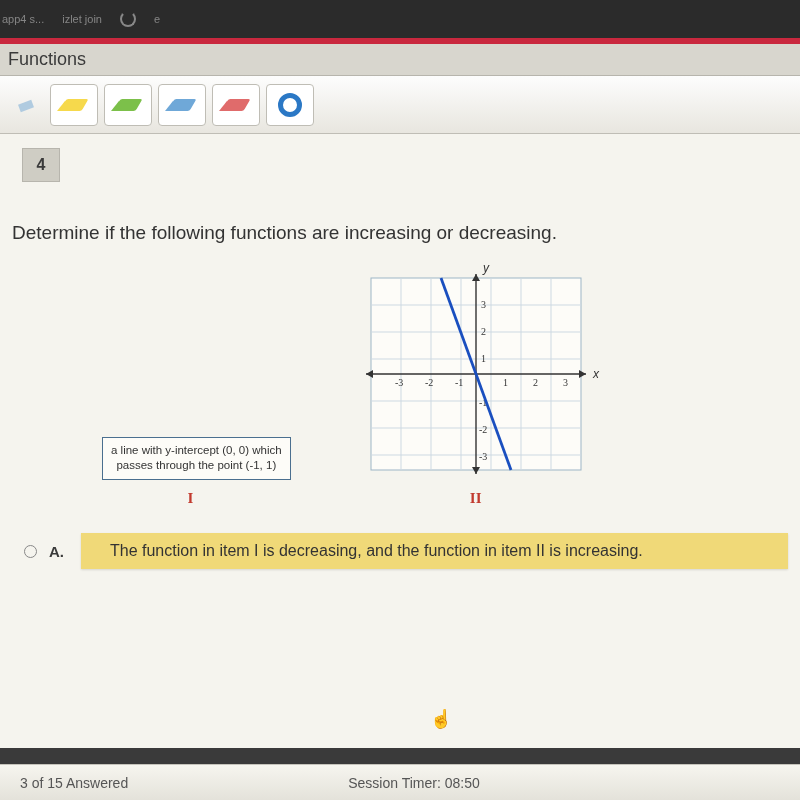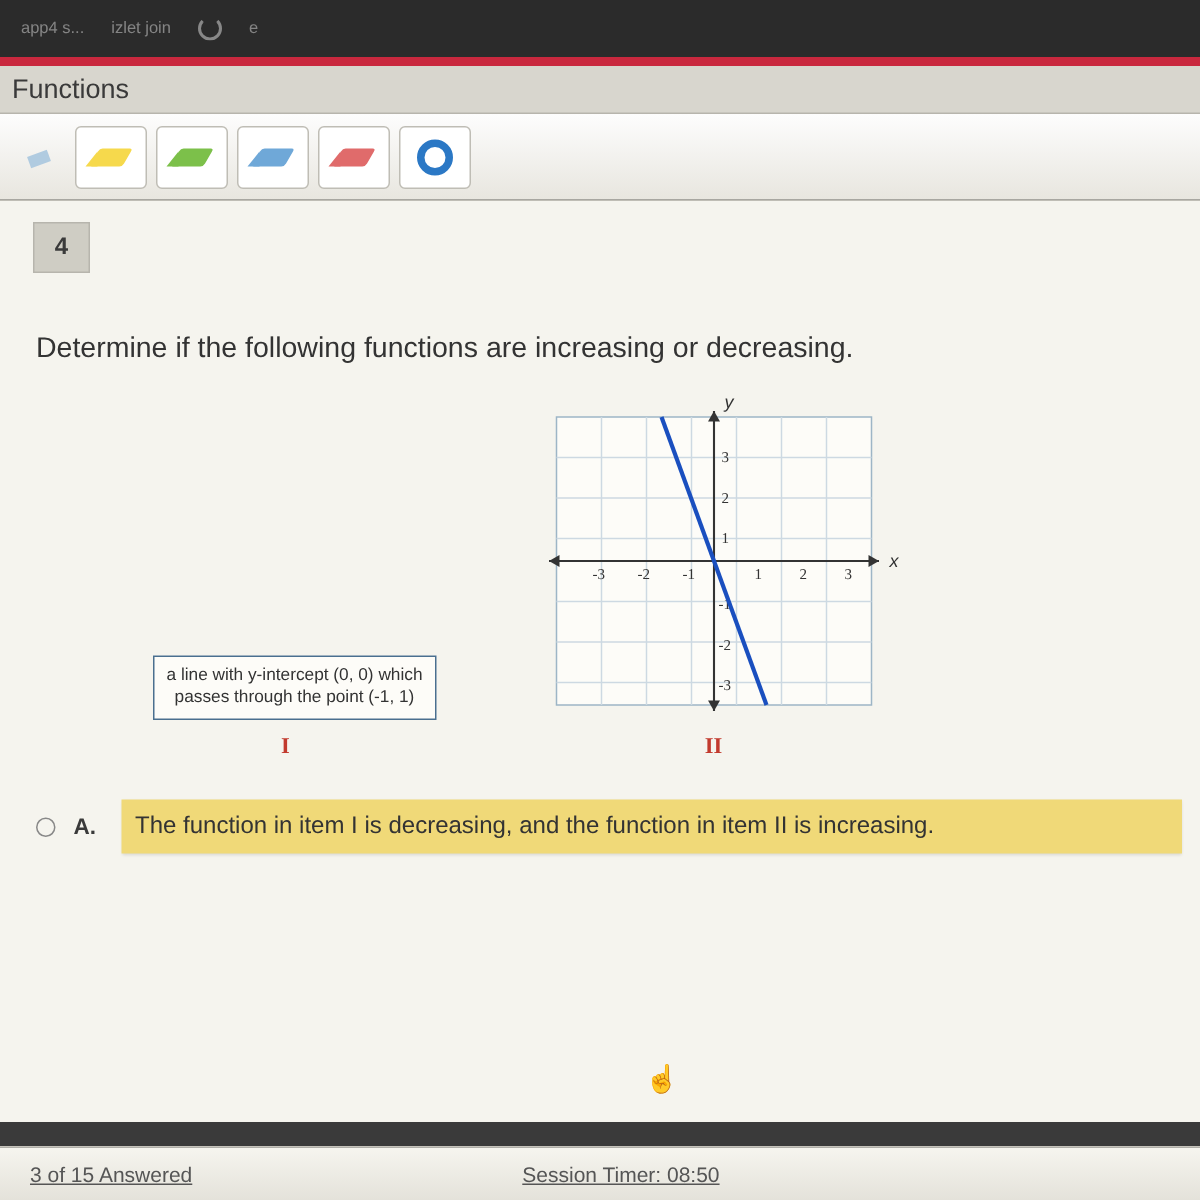--- a/index.html
+++ b/index.html
@@ -9,21 +9,21 @@
       font-family: Arial, sans-serif;
       background: #3a3a3a;
       overflow: hidden;
     }
     .browser-top {
       background: #2b2b2b;
       height: 38px;
       display: flex;
       align-items: center;
       gap: 18px;
-      padding: 0 14px;
+      padding: 0 2px;
       color: #aaa;
       font-size: 11px;
     }
     .tab-item { opacity: 0.7; }
     .refresh-icon {
       width: 16px; height: 16px;
       border: 2px solid #888;
       border-radius: 50%;
       border-top-color: transparent;
       display: inline-block;
@@ -86,21 +86,21 @@
       background: #cfcdc4;
       border: 1px solid #b7b5ad;
       display: flex;
       align-items: center;
       justify-content: center;
       font-weight: bold;
       color: #3a3a3a;
       font-size: 16px;
     }
     .q-text {
-      margin: 40px 24px 16px 24px;
+      margin: 40px 24px 16px 12px;
       font-size: 19px;
       color: #333;
     }
     .figures-row {
       display: flex;
       gap: 60px;
       margin: 10px 0 0 90px;
       align-items: flex-end;
     }
     .fig-col { display: flex; flex-direction: column; align-items: center; gap: 10px; }
@@ -123,21 +123,21 @@
     .choice-radio {
       width: 13px; height: 13px;
       border: 1.5px solid #888;
       border-radius: 50%;
       flex: 0 0 auto;
       cursor: pointer;
     }
     .choice-letter { font-weight: bold; font-size: 15px; color: #3a3a3a; width: 20px; }
     .choice-text {
       background: #f0d978;
-      padding: 9px 9px;
+      padding: 9px 29px;
       font-size: 16px;
       color: #333;
       flex: 1;
       box-shadow: 0 1px 2px rgba(0,0,0,0.12);
     }
     .cursor-ptr {
       position: absolute;
       left: 430px;
       top: 708px;
       font-size: 18px;
@@ -148,21 +148,20 @@
       bottom: 0; left: 0; right: 0;
       height: 36px;
       background: linear-gradient(#f6f5ef, #e4e2da);
       border-top: 1px solid #c5c3bb;
       display: flex;
       align-items: center;
       padding: 11px 20px;
       font-size: 14px;
       color: #555;
       gap: 220px;
-      text-decoration: underline;
     }
   </style>
 </head>
 <body>
 
 <div class="browser-top">
   <span class="tab-item">app4 s...</span>
   <span class="tab-item">izlet join</span>
   <span class="refresh-icon"></span>
   <span class="tab-item">e</span>

